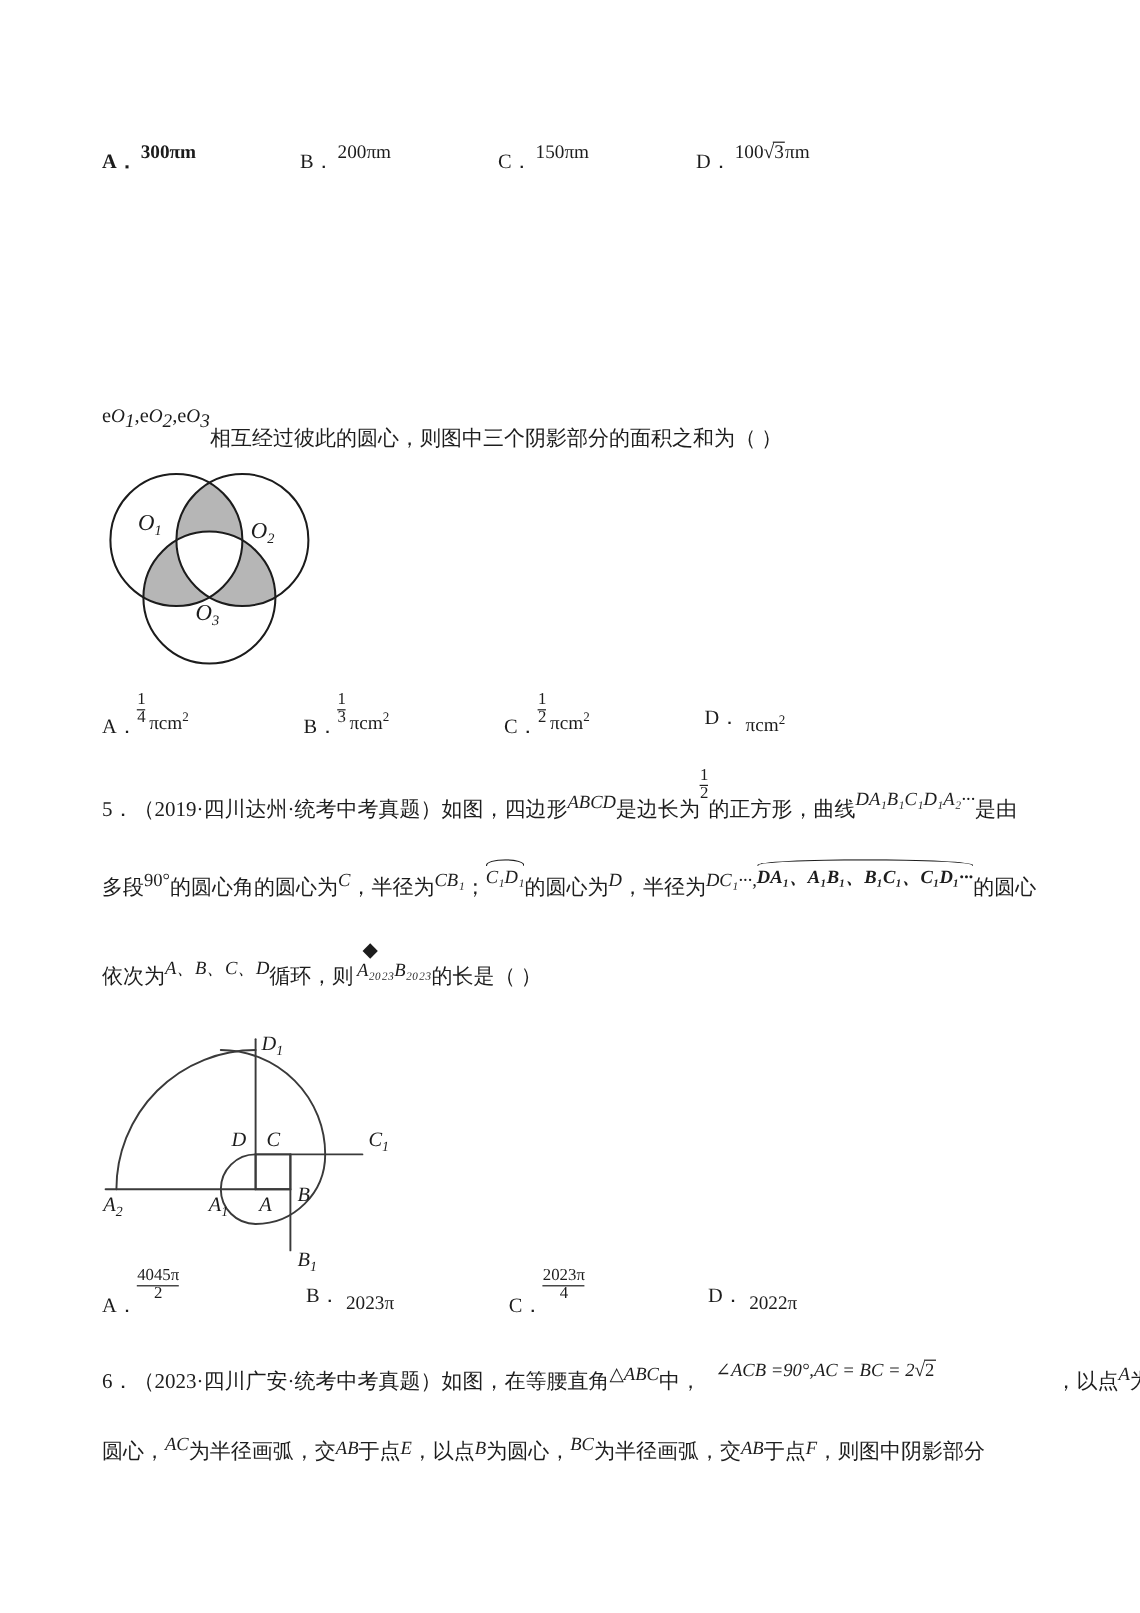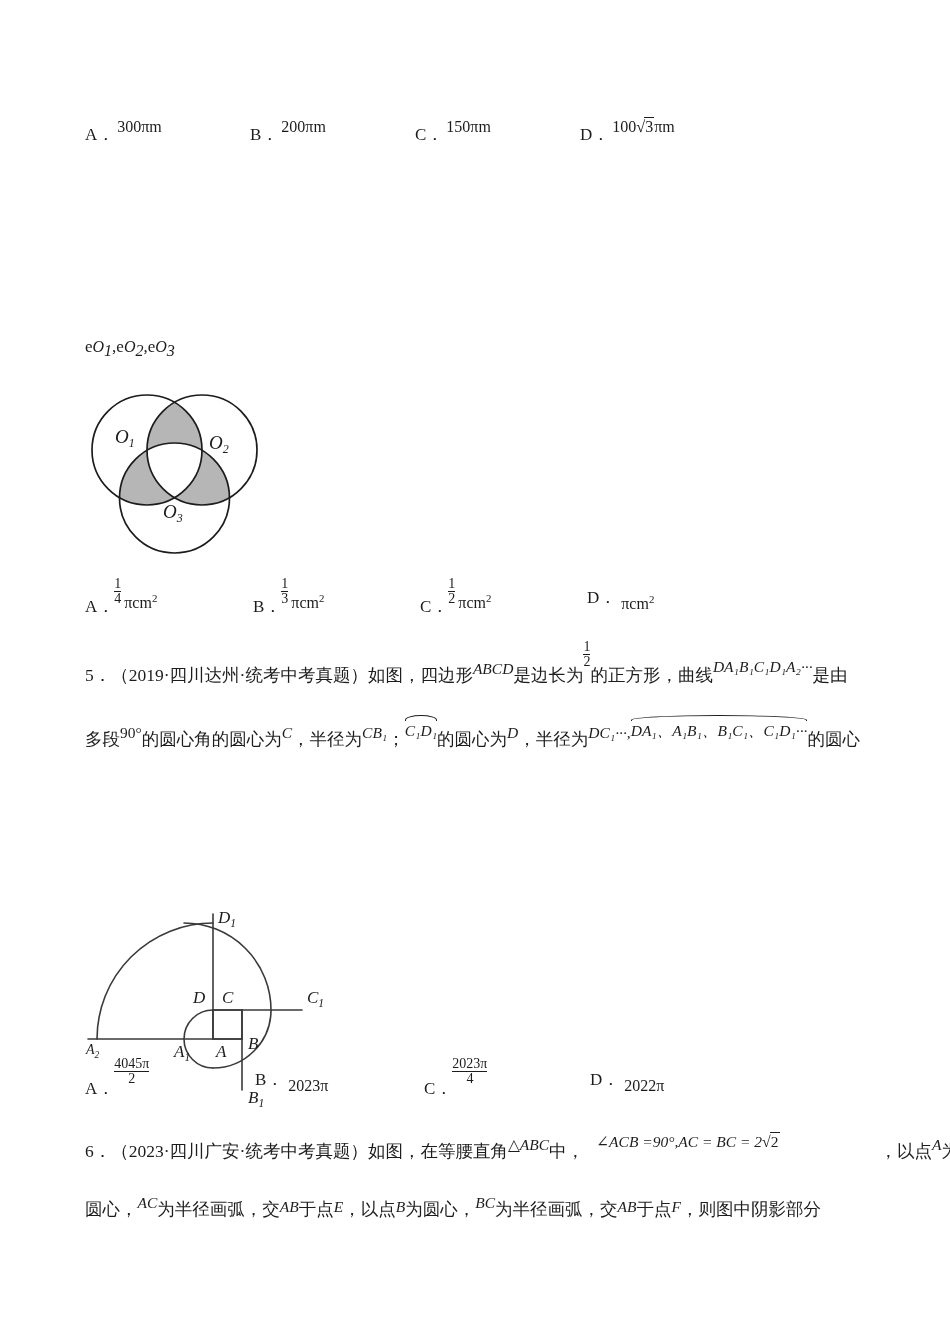--- a/index.html
+++ b/index.html
@@ -128,39 +128,42 @@
   }
 
   svg { display: block; }
 </style>
 </head>
 <body>
 
 <div class="page">
 
   <div class="optrow" style="top:123px;">
-    <div class="opt" style="left:85px;">
+    <div class="opt" style="left:85px;font-weight:bold;">
       <span class="lbl">A．</span><span class="val">300πm</span>
     </div>
     <div class="opt" style="left:250px;">
       <span class="lbl">B．</span><span class="val">200πm</span>
     </div>
     <div class="opt" style="left:415px;">
       <span class="lbl">C．</span><span class="val">150πm</span>
     </div>
     <div class="opt" style="left:580px;text-align:center;">
       <span class="lbl">D．</span><span class="val"><span>100</span><span class="sqrt"><span class="rad">√</span><span class="bar">3</span></span><span>πm</span></span>
     </div>
   </div>
 
 
   <div class="blk" style="left:85px; top:337px;">
     <span class="mathup" style="font-size:17px;">e</span><span class="mathit">O</span><sub class="mathit">1</sub><span class="mathup" style="font-size:17px;">,</span><span class="mathup" style="font-size:17px;">e</span><span class="mathit">O</span><sub class="mathit">2</sub><span class="mathup" style="font-size:17px;">,</span><span class="mathup" style="font-size:17px;">e</span><span class="mathit">O</span><sub class="mathit">3</sub>
   </div>
 
+  <div class="blk cn" style="left:175px; top:352px;">
+    <span>相互经过彼此的圆心，则图中三个阴影部分的面积之和为（      ）</span>
+  </div>
 
   <div class="blk" style="left:75px; top:388px;">
     <svg width="205" height="180" viewBox="0 0 205 180">
       <defs>
         <clipPath id="c1">
             <circle cx="72" cy="62" r="55"></circle>
           </clipPath>
         <clipPath id="c2">
             <circle cx="127" cy="62" r="55"></circle>
           </clipPath>
@@ -221,25 +224,28 @@
     <div class="opt" style="left:587px;">
       <span class="lbl">D．</span><span class="val-base" style="top:6px;"><span>πcm</span><sup>2</sup></span>
     </div>
   </div>
 
   <div class="blk cn" style="left:85px; top:655px;">
     <span>5．</span><span>（2019·四川达州·统考中考真题）</span><span>如图，四边形</span><span class="raise">ABCD</span><span>是边长为</span><span class="frac-sm" style="top:-15px;"><span class="num">1</span><span class="den">2</span></span><span>的正方形，曲线</span><span class="raise" style="top:-9px;font-style:italic;">DA₁B₁C₁D₁A₂···</span><span>是由</span>
   </div>
 
   <div class="blk cn" style="left:85px; top:726px;">
-    <span>多段</span><span class="raise-up">90°</span><span>的圆心角的圆心为</span><span class="raise">C</span><span>，半径为</span><span class="raise">CB₁</span><span>；</span><span class="arc raise" style="top:-9px;">C₁D₁</span><span>的圆心为</span><span class="raise">D</span><span>，半径为</span><span class="raise">DC₁···,</span><span class="arc raise" style="top:-9px;">DA₁、A₁B₁、B₁C₁、C₁D₁···</span><span>的圆心</span>
-  </div>
-
-
-  <div class="blk" style="left:70px; top:852px;margin-top:48px;">
+    <span>多段</span><span class="raise-up">90°</span><span>的圆心角的圆心为</span><span class="raise">C</span><span>，半径为</span><span class="raise">CB₁</span><span>；</span><span class="arc raise" style="top:-9px;">C₁D₁</span><span>的圆心为</span><span class="raise">D</span><span>，半径为</span><span class="raise">DC₁···,</span><span class="arc raise" style="top:-9px;font-weight:bold;">DA₁、A₁B₁、B₁C₁、C₁D₁···</span><span>的圆心</span>
+  </div>
+
+  <div class="blk cn" style="left:85px; top:800px;">
+    <span>依次为</span><span class="raise">A、B、C、D</span><span>循环，则</span><span style="position:relative; top:-22px; left:10px;" class="tofu"></span><span class="raise" style="top:-6px; margin-left:-6px;">A₂₀₂₃B₂₀₂₃</span><span>的长是（             ）</span>
+  </div>
+
+  <div class="blk" style="left:70px; top:852px;">
     <svg width="290" height="210" viewBox="0 0 290 210">
       <g fill="none" stroke="#3a3a3a" stroke-width="1.6" stroke-linecap="round">
 
         <path d="M143,110 L172,110 L172,139 L143,139 Z"></path>
 
         <path d="M143,110 A29,29 0 0,0 143,168"></path>
 
         <path d="M143,168 A58,58 0 0,0 201,110"></path>
 
         <path d="M201,110 A87,87 0 0,0 114,23"></path>
@@ -252,21 +258,21 @@
 
         <path d="M18,139 L172,139"></path>
 
         <path d="M172,110 L172,190"></path>
       </g>
     </svg>
     <div class="blk mathit" style="left:148px; top:8px; font-size:17px;">D<sub>1</sub></div>
     <div class="blk mathit" style="left:123px; top:88px; font-size:17px;">D</div>
     <div class="blk mathit" style="left:152px; top:88px; font-size:17px;">C</div>
     <div class="blk mathit" style="left:237px; top:88px; font-size:17px;">C<sub>1</sub></div>
-    <div class="blk mathit" style="left:16px; top:142px; font-size:14px;">A<sub>2</sub></div>
+    <div class="blk mathit" style="left:16px; top:142px; font-size:17px;">A<sub>2</sub></div>
     <div class="blk mathit" style="left:104px; top:142px; font-size:17px;">A<sub>1</sub></div>
     <div class="blk mathit" style="left:146px; top:142px; font-size:17px;">A</div>
     <div class="blk mathit" style="left:178px; top:134px; font-size:17px;">B</div>
     <div class="blk mathit" style="left:178px; top:188px; font-size:17px;">B<sub>1</sub></div>
   </div>
 
   <div class="optrow" style="top:1068px;">
     <div class="opt" style="left:85px;">
       <span class="lbl">A．</span><span class="frac-sm" style="top:-11px;"><span class="num">4045π</span><span class="den">2</span></span>
     </div>

